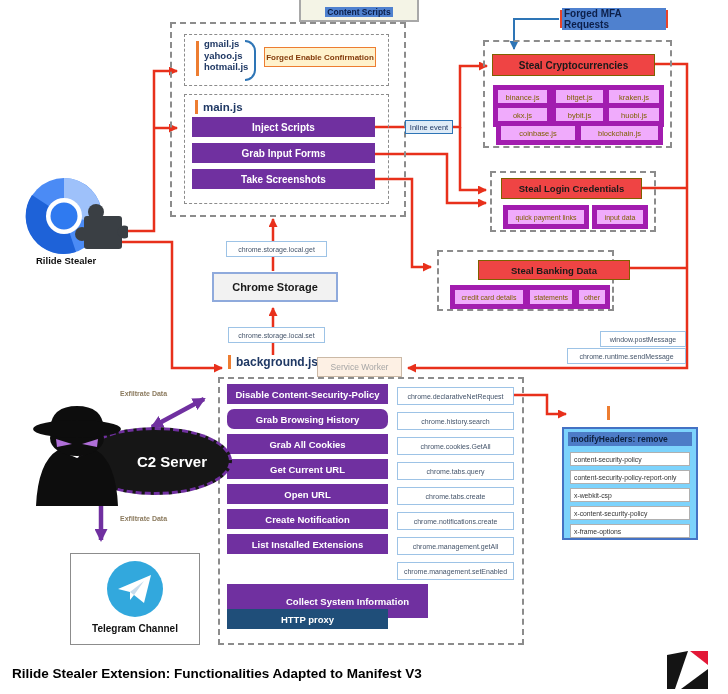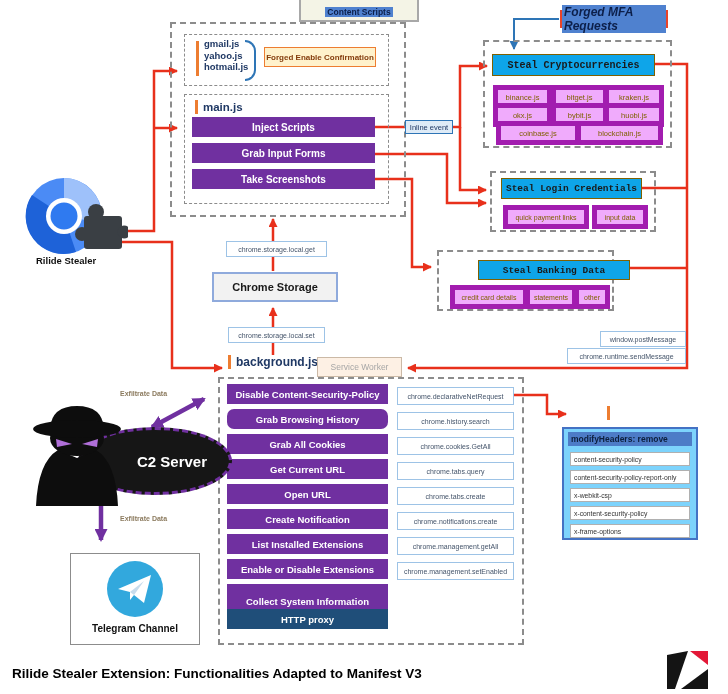--- a/index.html
+++ b/index.html
@@ -4,22 +4,22 @@
 <style>
   html,body{margin:0;padding:0;background:#fff;}
   #canvas{position:relative;width:728px;height:694px;background:#ffffff;overflow:hidden;
           font-family:"Liberation Sans","DejaVu Sans",sans-serif;}
   .abs{position:absolute;}
   .dashed{position:absolute;border:2px dashed #8c8c8c;background:transparent;}
   .purple-btn{position:absolute;background:#7030a0;color:#ffffff;font-weight:bold;
               display:flex;align-items:center;justify-content:center;text-align:center;}
   .navy-btn{position:absolute;background:#1f4e79;color:#ffffff;font-weight:bold;
             display:flex;align-items:center;justify-content:center;}
-  .orange-btn{position:absolute;background:#0ea5e9;border:1.5px solid #7f6000;color:#1a1a1a;
-              font-weight:bold;display:flex;align-items:center;justify-content:center;font-family:Liberation Mono, monospace;}
+  .orange-btn{position:absolute;background:#ef4444;border:1.5px solid #7f6000;color:#1a1a1a;
+              font-weight:bold;display:flex;align-items:center;justify-content:center;}
   .beige-chip{position:absolute;background:#f0abfc;border:5px solid #a21caf;color:#7f6000;
               display:flex;align-items:center;justify-content:center;font-size:7.5px;}
   .api-box{position:absolute;background:#ffffff;border:1.5px solid #9dc3e6;color:#44546a;
            display:flex;align-items:center;justify-content:center;font-size:7px;}
   .file-label{position:absolute;display:flex;align-items:center;gap:5px;color:#1f3864;
               font-weight:bold;font-size:12px;}
   .file-label .bar{width:3px;height:14px;background:#ed7d31;}
   .hl-blue{background:#4f81cf;color:#0c1f4a;font-weight:bold;padding:0 2px;}
   .svgline{position:absolute;left:0;top:0;}
 </style>
@@ -96,21 +96,21 @@
   </div>
   <div class="purple-btn" style="left:192px;top:117px;width:183px;height:20px;font-size:10px;">Inject Scripts</div>
   <div class="purple-btn" style="left:192px;top:143px;width:183px;height:20px;font-size:10px;">Grab Input Forms</div>
   <div class="purple-btn" style="left:192px;top:169px;width:183px;height:20px;font-size:10px;">Take Screenshots</div>
 
   <div class="abs" style="left:405px;top:120px;width:48px;height:14px;background:#deebf7;border:1.5px solid #2e75b6;
        display:flex;align-items:center;justify-content:center;font-size:7.5px;color:#1f3864;box-sizing:border-box;">Inline event</div>
 
   <div class="abs" style="left:560px;top:10px;width:108px;height:18px;background:#fff2cc;border:2px solid #e8442a;
        display:flex;align-items:center;justify-content:center;box-sizing:border-box;">
-    <span class="hl-blue" style="font-size:12px;font-style:italic;">Forged MFA Requests</span>
+    <span class="hl-blue" style="font-size:10px;">Forged MFA Requests</span>
   </div>
 
   <div class="dashed" style="left:483px;top:40px;width:185px;height:104px;"></div>
   <div class="orange-btn" style="left:492px;top:54px;width:161px;height:20px;font-size:10px;">Steal Cryptocurrencies</div>
   <div class="beige-chip" style="left:493px;top:85px;width:49px;height:14px;">binance.js</div>
   <div class="beige-chip" style="left:551px;top:85px;width:47px;height:14px;">bitget.js</div>
   <div class="beige-chip" style="left:604px;top:85px;width:50px;height:14px;">kraken.js</div>
   <div class="beige-chip" style="left:493px;top:103px;width:49px;height:14px;">okx.js</div>
   <div class="beige-chip" style="left:551px;top:103px;width:47px;height:14px;">bybit.js</div>
   <div class="beige-chip" style="left:604px;top:103px;width:50px;height:14px;">huobi.js</div>
@@ -159,24 +159,23 @@
 
   <div class="purple-btn" style="left:227px;top:484px;width:161px;height:20px;font-size:9.5px;">Open URL</div>
   <div class="api-box" style="left:397px;top:487px;width:115px;height:16px;">chrome.tabs.create</div>
 
   <div class="purple-btn" style="left:227px;top:509px;width:161px;height:20px;font-size:9.5px;">Create Notification</div>
   <div class="api-box" style="left:397px;top:512px;width:115px;height:16px;">chrome.notifications.create</div>
 
   <div class="purple-btn" style="left:227px;top:534px;width:161px;height:20px;font-size:9.5px;">List Installed Extensions</div>
   <div class="api-box" style="left:397px;top:537px;width:115px;height:16px;">chrome.management.getAll</div>
 
-  <div class="purple-btn" style="left:227px;top:559px;width:161px;height:20px;font-size:9.5px;">Enable or Disable Extensions</div>
   <div class="api-box" style="left:397px;top:562px;width:115px;height:16px;">chrome.management.setEnabled</div>
 
-  <div class="purple-btn" style="left:227px;top:584px;width:161px;height:34px;font-size:9.5px;">Collect System Information</div>
+  <div class="purple-btn" style="left:227px;top:584px;width:161px;height:34px;font-size:9.5px;padding-left:40px;">Collect System Information</div>
 
   <div class="navy-btn" style="left:227px;top:609px;width:161px;height:20px;font-size:9.5px;">HTTP proxy</div>
 
   <div class="file-label" style="left:581px;top:406px;font-size:11.5px;flex-direction:column;">
     <span class="bar"></span>
     <span>rules.json</span>
   </div>
   <div class="abs" style="left:562px;top:427px;width:136px;height:113px;background:#7dd3fc;border:2px solid #4472c4;box-sizing:border-box;">
     <div style="margin:3px 4px 6px 4px;background:#4d7cc7;color:#0d1f3c;font-weight:bold;font-size:8.5px;padding:2px 3px;">modifyHeaders: remove</div>
     <div style="margin:0 6px 4px 6px;border:1px solid #b0b0b0;font-size:6.8px;color:#333;padding:2.5px 3px;background:#fff;">content-security-policy</div>

